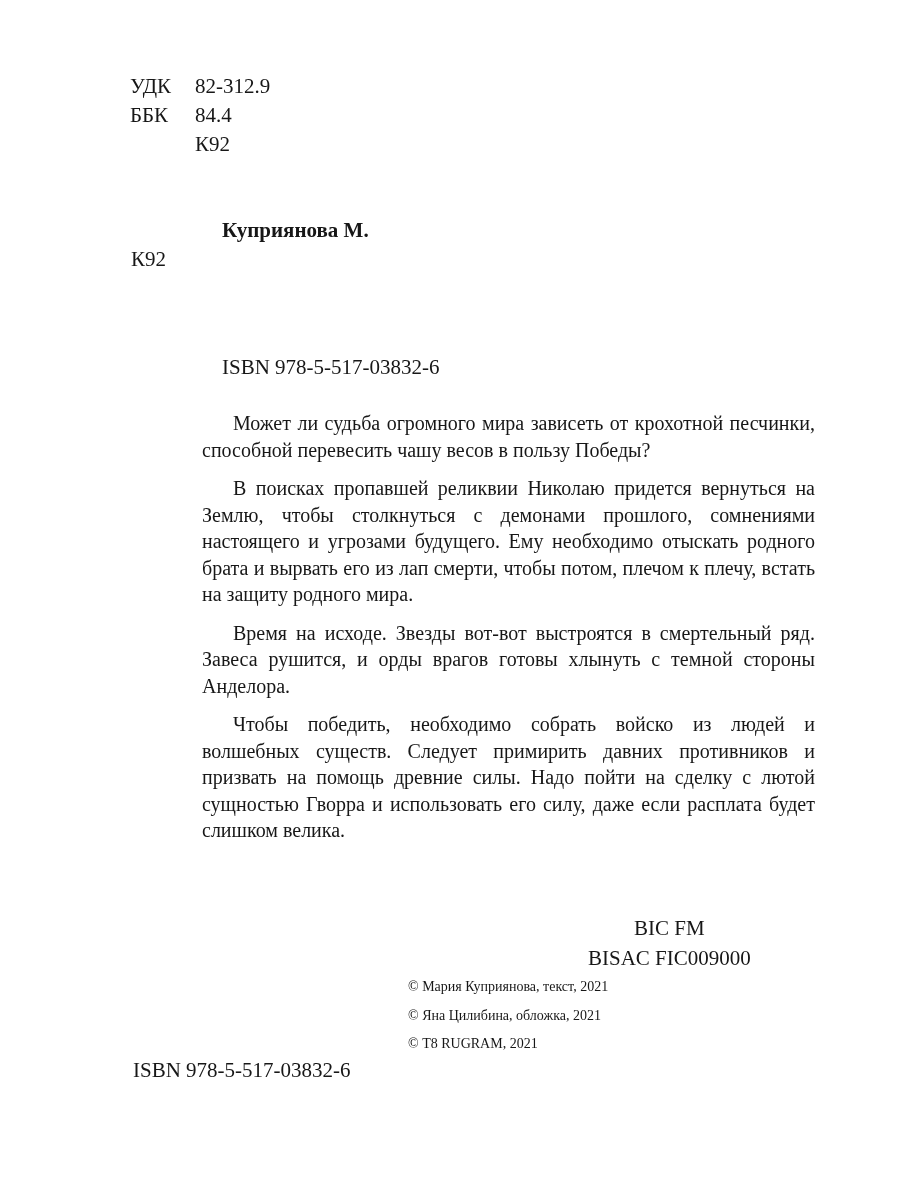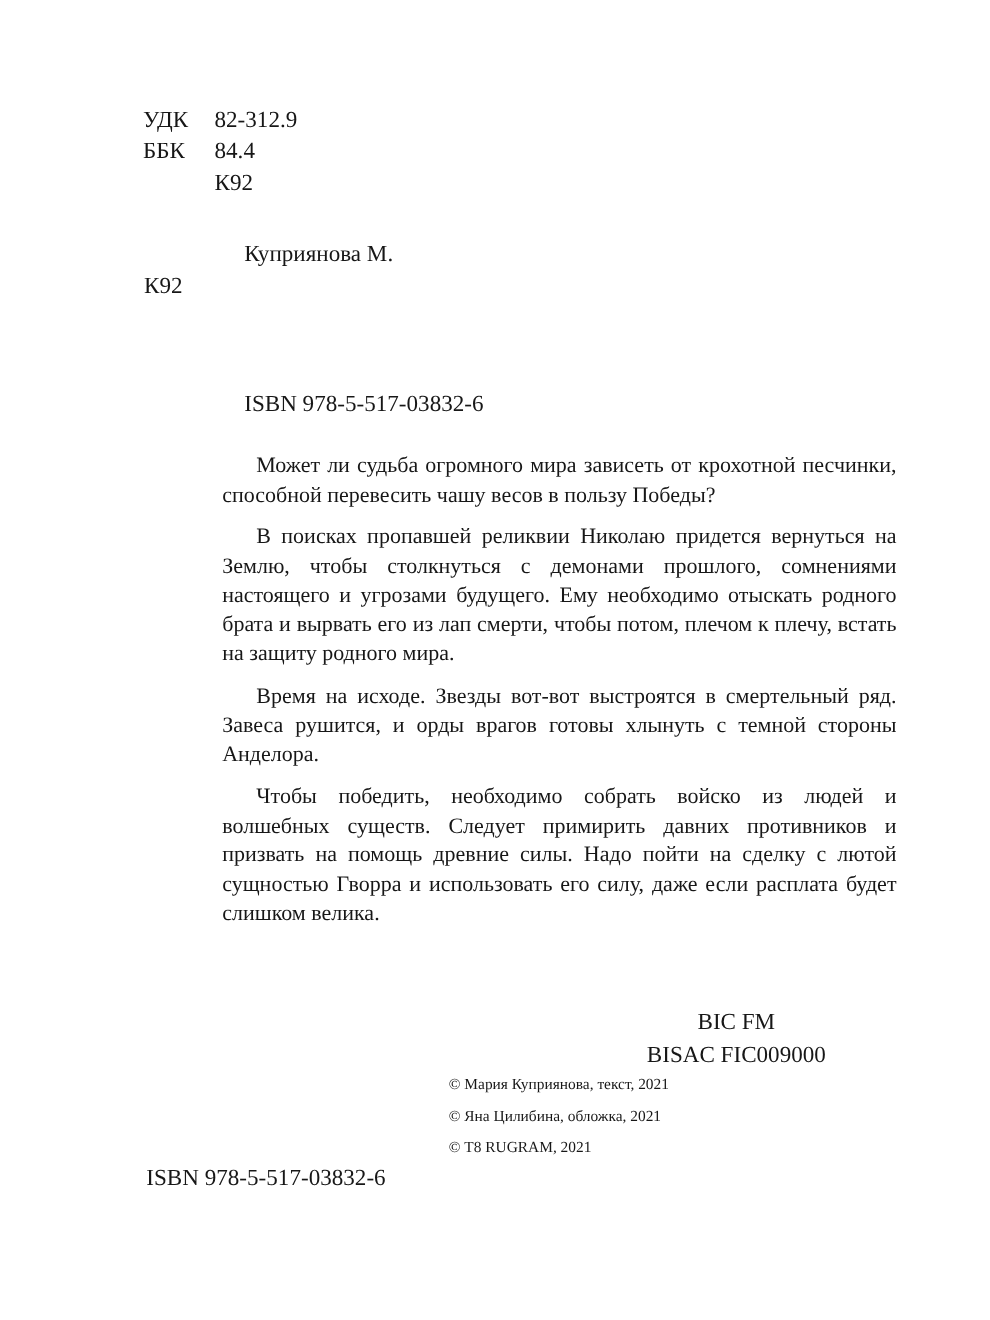--- a/index.html
+++ b/index.html
@@ -9,32 +9,32 @@
     width: 900px;
     height: 1200px;
     background: #ffffff;
     font-family: "Liberation Serif", "DejaVu Serif", serif;
     color: #171717;
     overflow: hidden;
   }
   .codes {
     position: absolute;
     left: 130px;
-    top: 94px;
+    top: 72px;
     font-size: 21px;
     line-height: 29px;
   }
   .codes .label { display: inline-block; width: 65px; }
   .codes .indented { margin-left: 65px; }
   .author {
     position: absolute;
     left: 222px;
     top: 218px;
     font-size: 21px;
-    font-weight: 400;
+    font-weight: 700;
   }
   .entry-code {
     position: absolute;
     left: 131px;
     top: 247px;
     font-size: 21px;
   }
   .entry {
     position: absolute;
     left: 190px;

